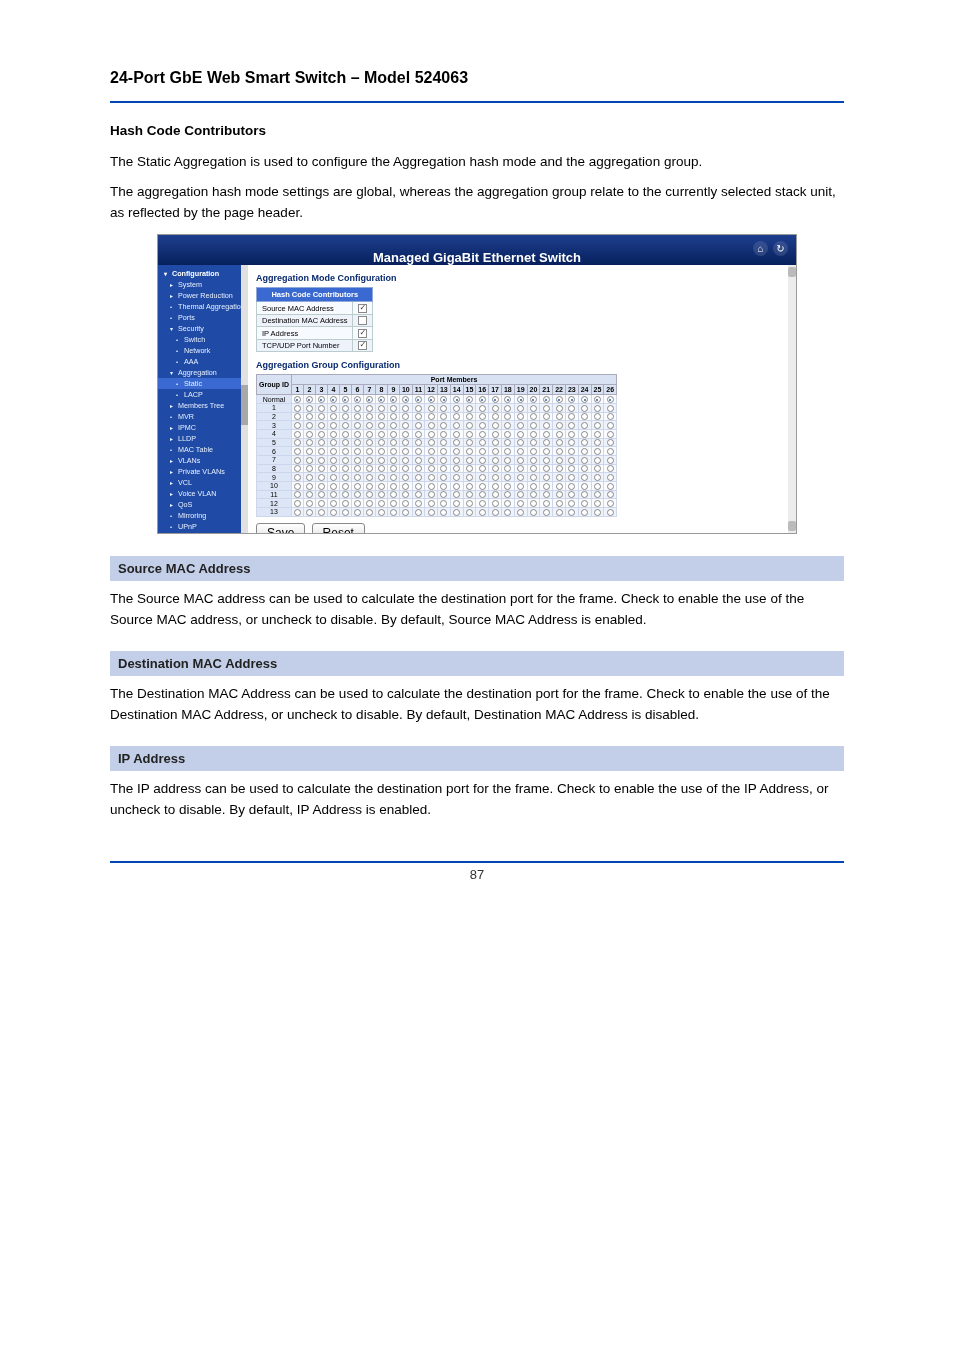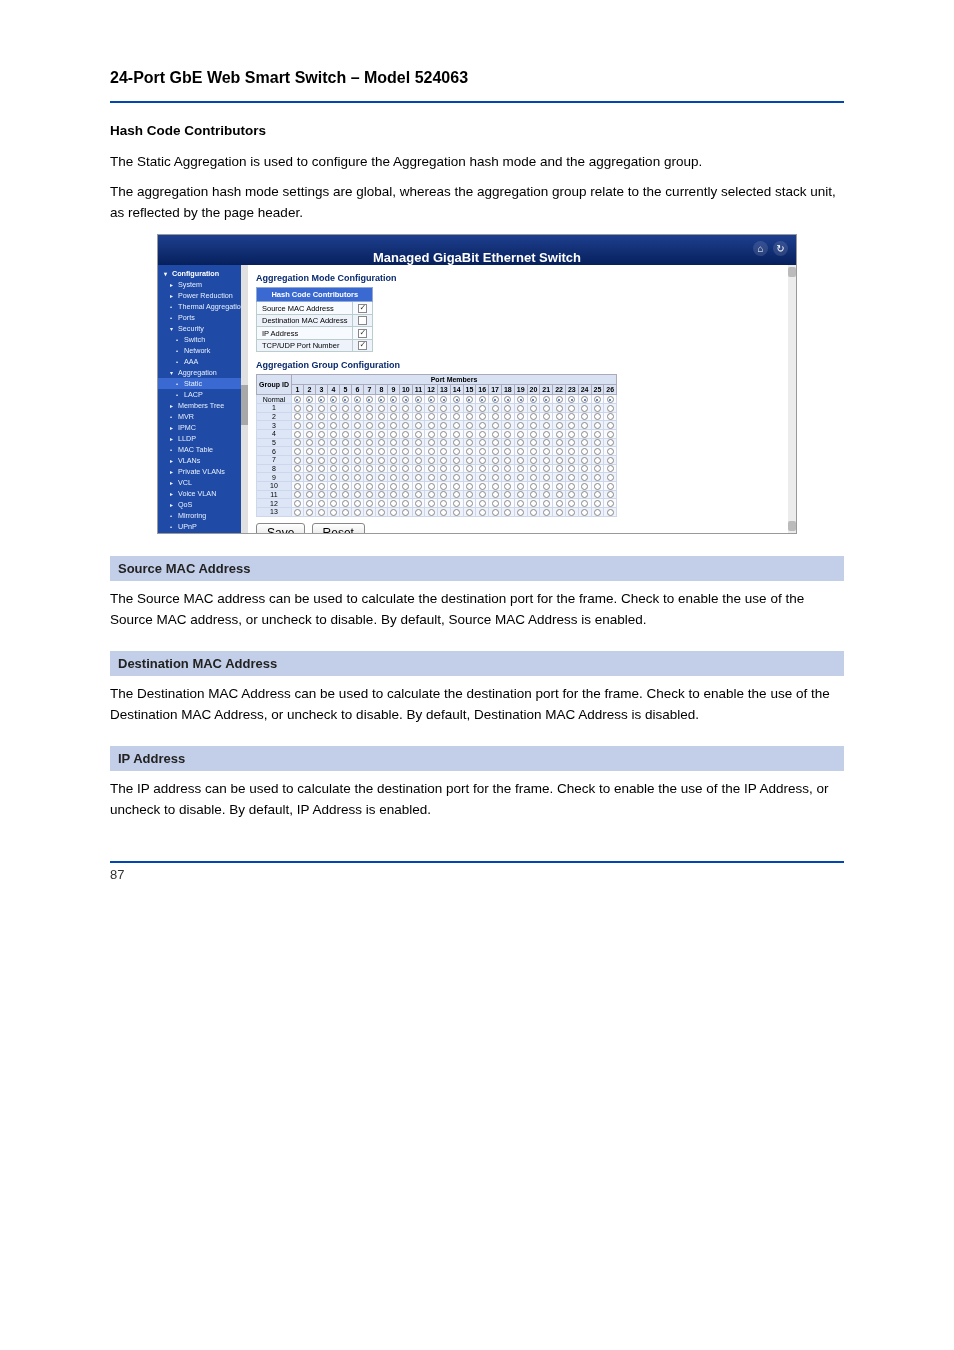--- a/index.html
+++ b/index.html
@@ -77,21 +77,21 @@
   
   .sec-bar {
     background: #c3cfe9;
     font-size: 13px;
     font-weight: bold;
     color: #222;
     padding: 5px 8px;
     margin: 20px 0 8px 0;
   }
   .footer-hr { border: none; border-top: 2px solid #0047b3; margin-top: 40px; }
-  .footer { text-align: left; font-size: 13px; color: #333; margin-top: 4px; }
+  .footer { text-align: center; font-size: 13px; color: #333; margin-top: 4px; }
   .mp-scroll { position: absolute; right: 0; top: 0; bottom: 0; width: 8px; background: #ececec; }
   .mp-thumb-t { position: absolute; right: 0; top: 2px; width: 8px; height: 10px; background:#bbb; border-radius:2px; }
   .mp-thumb-b { position: absolute; right: 0; bottom: 2px; width: 8px; height: 10px; background:#bbb; border-radius:2px; }
 </style>
 </head>
 <body>
 
 <div class="page">
 
   <div class="doc-header">

